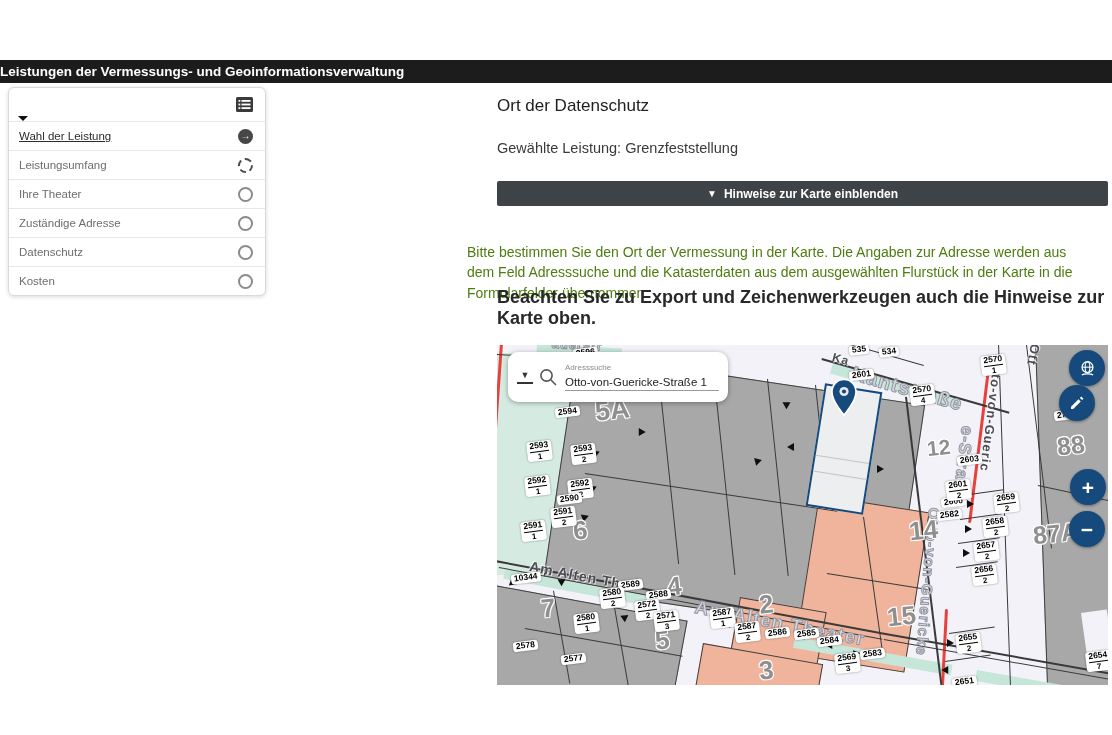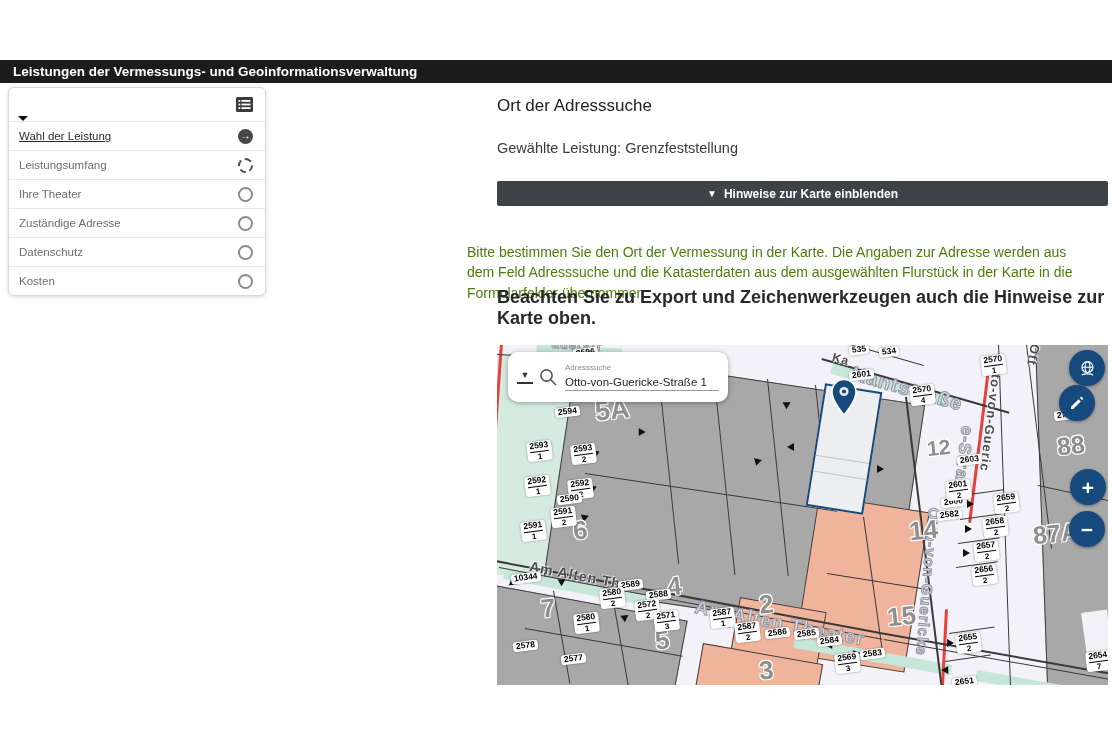--- a/index.html
+++ b/index.html
@@ -6,21 +6,21 @@
     --navy:#174a7c; --teal:#d5ebe2; --tealst:#c6e6d9; --gray:#a8a8a8;
     --salmon:#efb49b; --street:#f4f2f9; --red:#e8413c;
   }
   *{box-sizing:border-box;}
   html,body{margin:0;padding:0;background:#fff;}
   body{font-family:"Liberation Sans",sans-serif;}
   .canvas{position:relative;width:1112px;height:735px;background:#fff;overflow:hidden;}
 
   
   .topbar{position:absolute;left:0;top:60px;width:1112px;height:23px;background:#1c1c1c;color:#fff;
-    font-size:13.5px;font-weight:700;line-height:23px;padding-left:13px;}
+    font-size:13.5px;font-weight:700;line-height:23px;}
 
   
   .sidebar{position:absolute;left:8px;top:87px;width:258px;background:#fff;border:1px solid #d9d9d9;
     border-radius:6px;box-shadow:0 1px 4px rgba(0,0,0,.15);}
   .sb-head{height:33px;position:relative;}
   .sb-head svg{position:absolute;right:12px;top:9px;}
   .step{height:29px;border-top:1px solid #e7e7e7;display:flex;align-items:center;justify-content:space-between;
     padding:0 12px 0 10px;font-size:11.5px;color:#6d6d6d;position:relative;cursor:pointer;}
   .step .label{white-space:nowrap;}
   .step.active .label{color:#2c2c2c;text-decoration:underline;}
@@ -139,21 +139,21 @@
     <div class="step">
       <span class="label">Datenschutz</span>
       <span class="st-icon empty"></span>
     </div>
     <div class="step">
       <span class="label">Kosten</span>
       <span class="st-icon empty"></span>
     </div>
   </div>
 
-  <h1 class="page-title" style="margin:0;">Ort der Adresssuche</h1>
+  <h1 class="page-title" style="margin:0;">Ort der Datenschutz</h1>
   <div class="subtitle">Gewählte Leistung: Grenzfeststellung</div>
 
   <button class="hints-btn">
     <span class="caret">▼</span>
     <span>Hinweise zur Karte einblenden</span>
   </button>
 
   <div class="intro">Bitte bestimmen Sie den Ort der Vermessung in der Karte. Die Angaben zur Adresse werden aus dem Feld Adresssuche und die Katasterdaten aus dem ausgewählten Flurstück in der Karte in die Formularfelder übernommen.</div>
   <div class="note">Beachten Sie zu Export und Zeichenwerkzeugen auch die Hinweise zur Karte oben.</div>
   <div class="dot">.</div>

